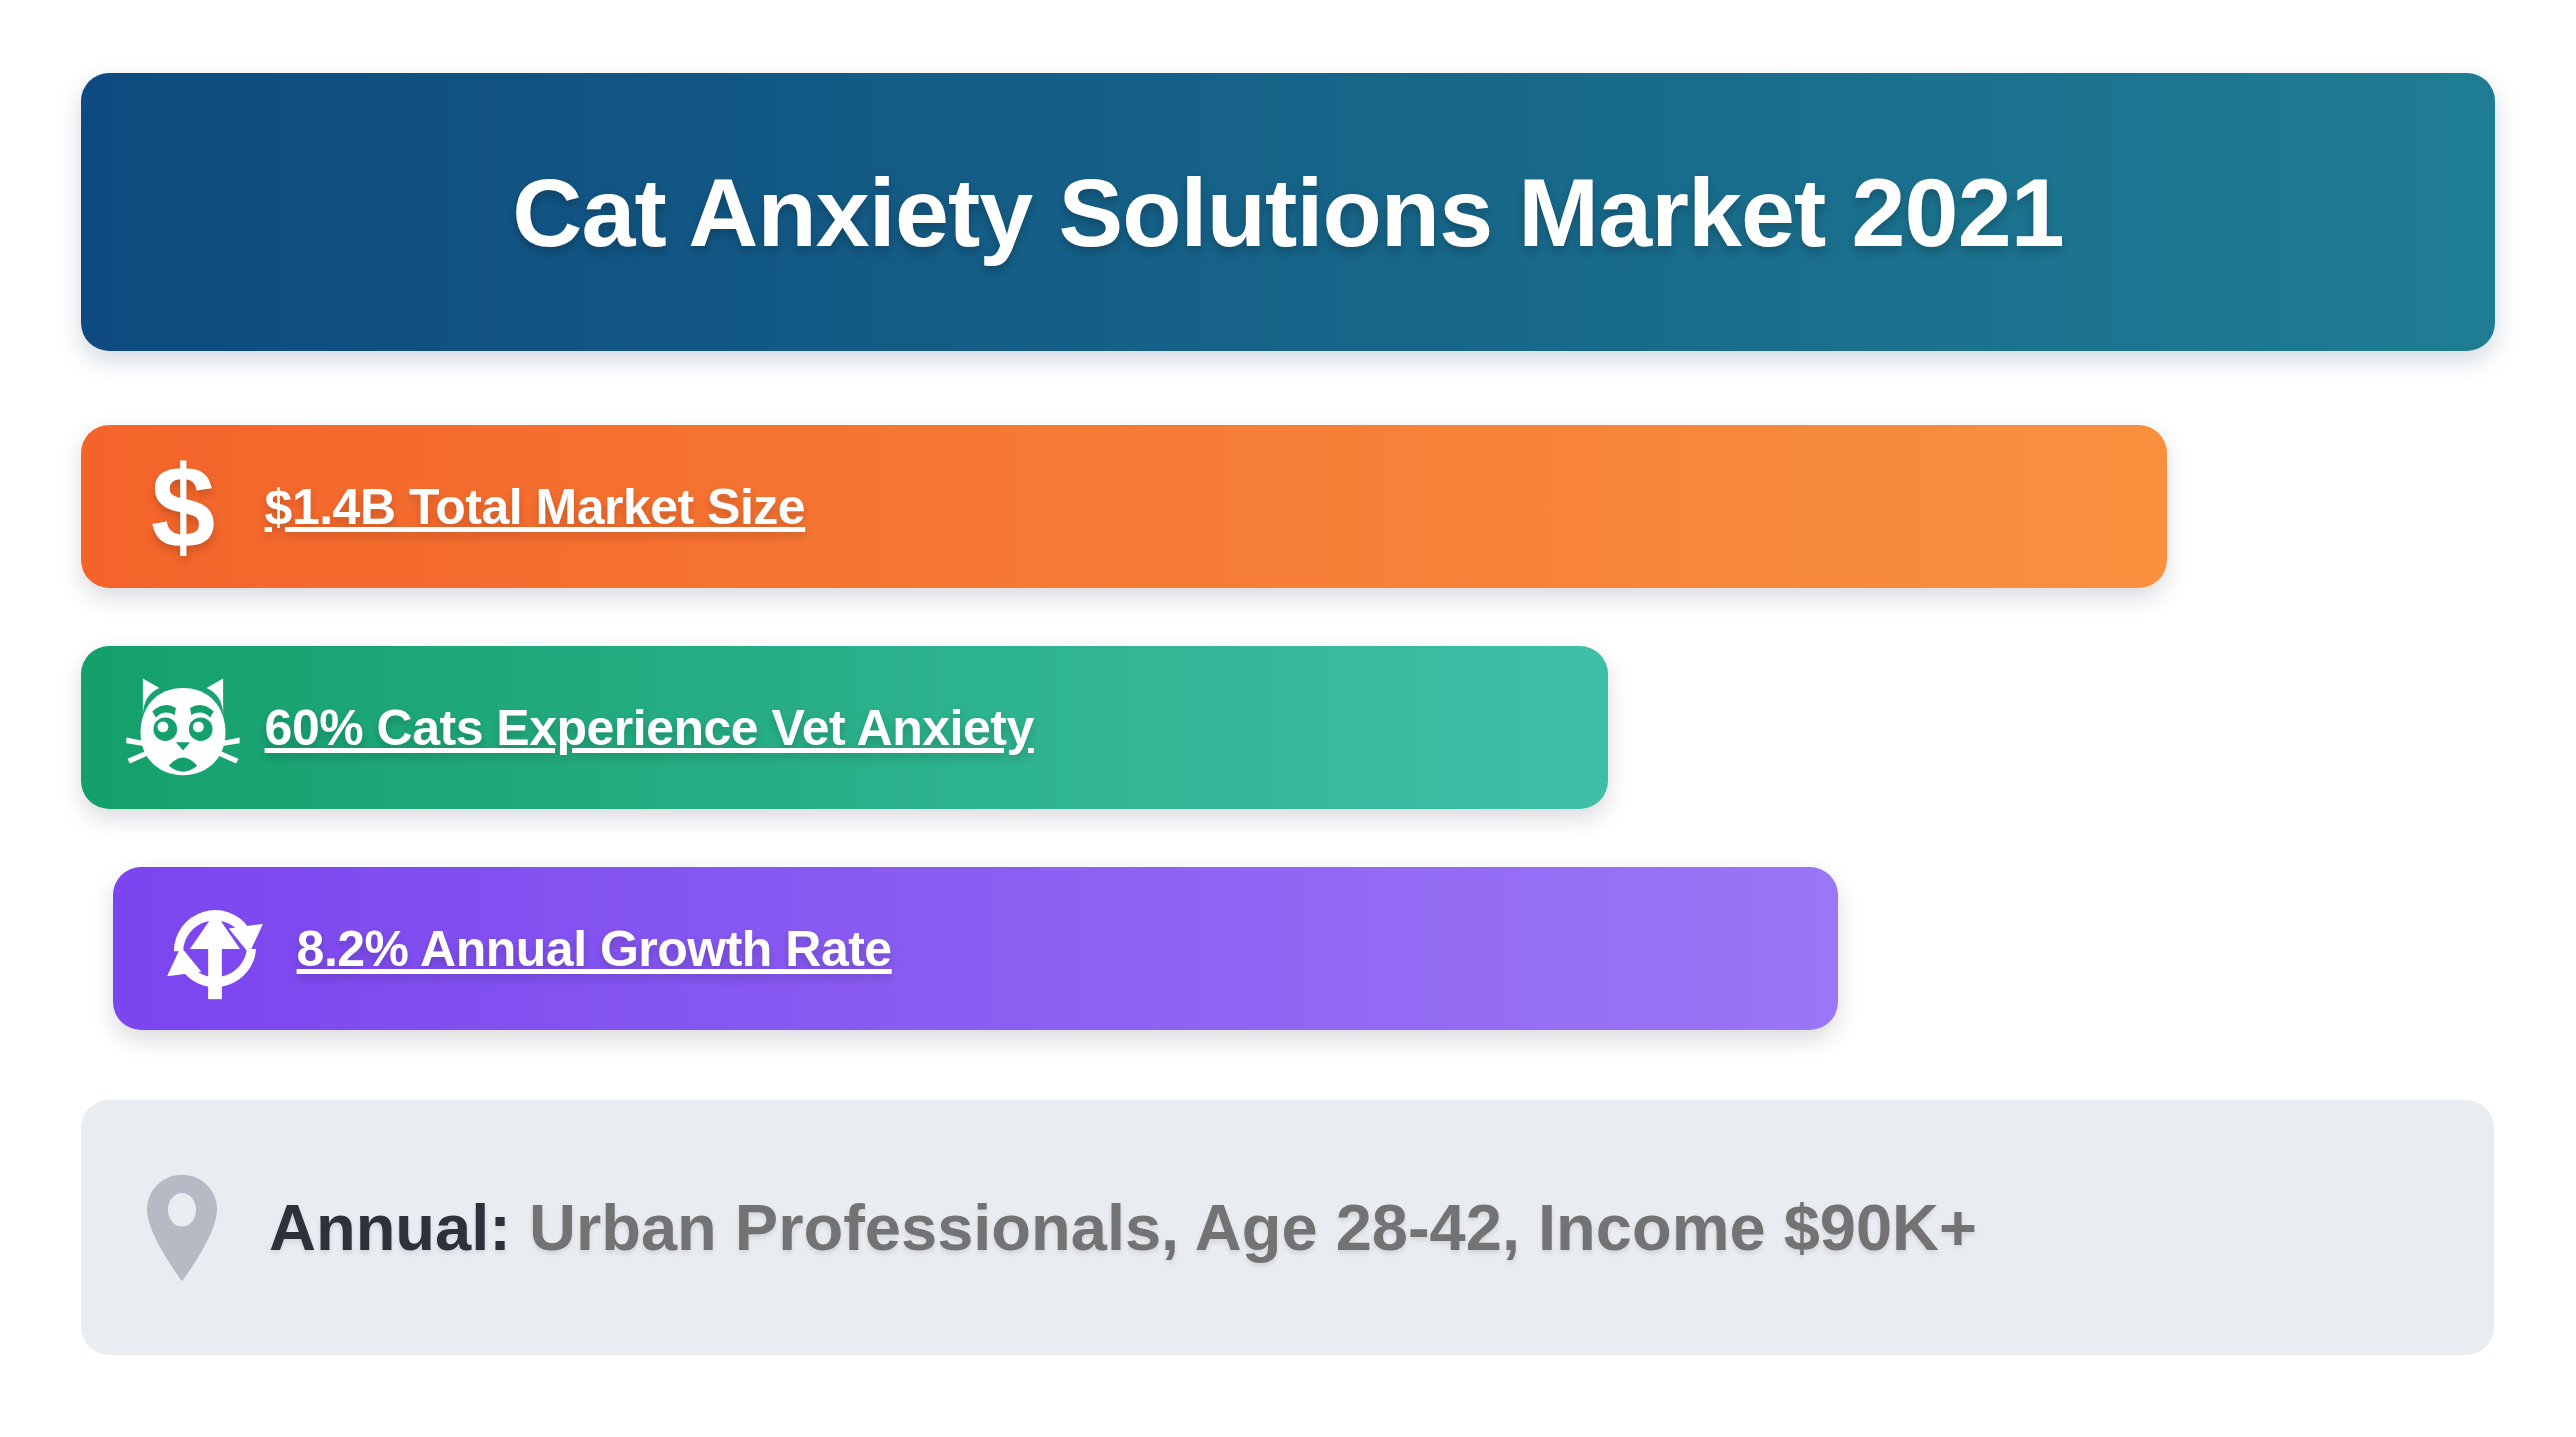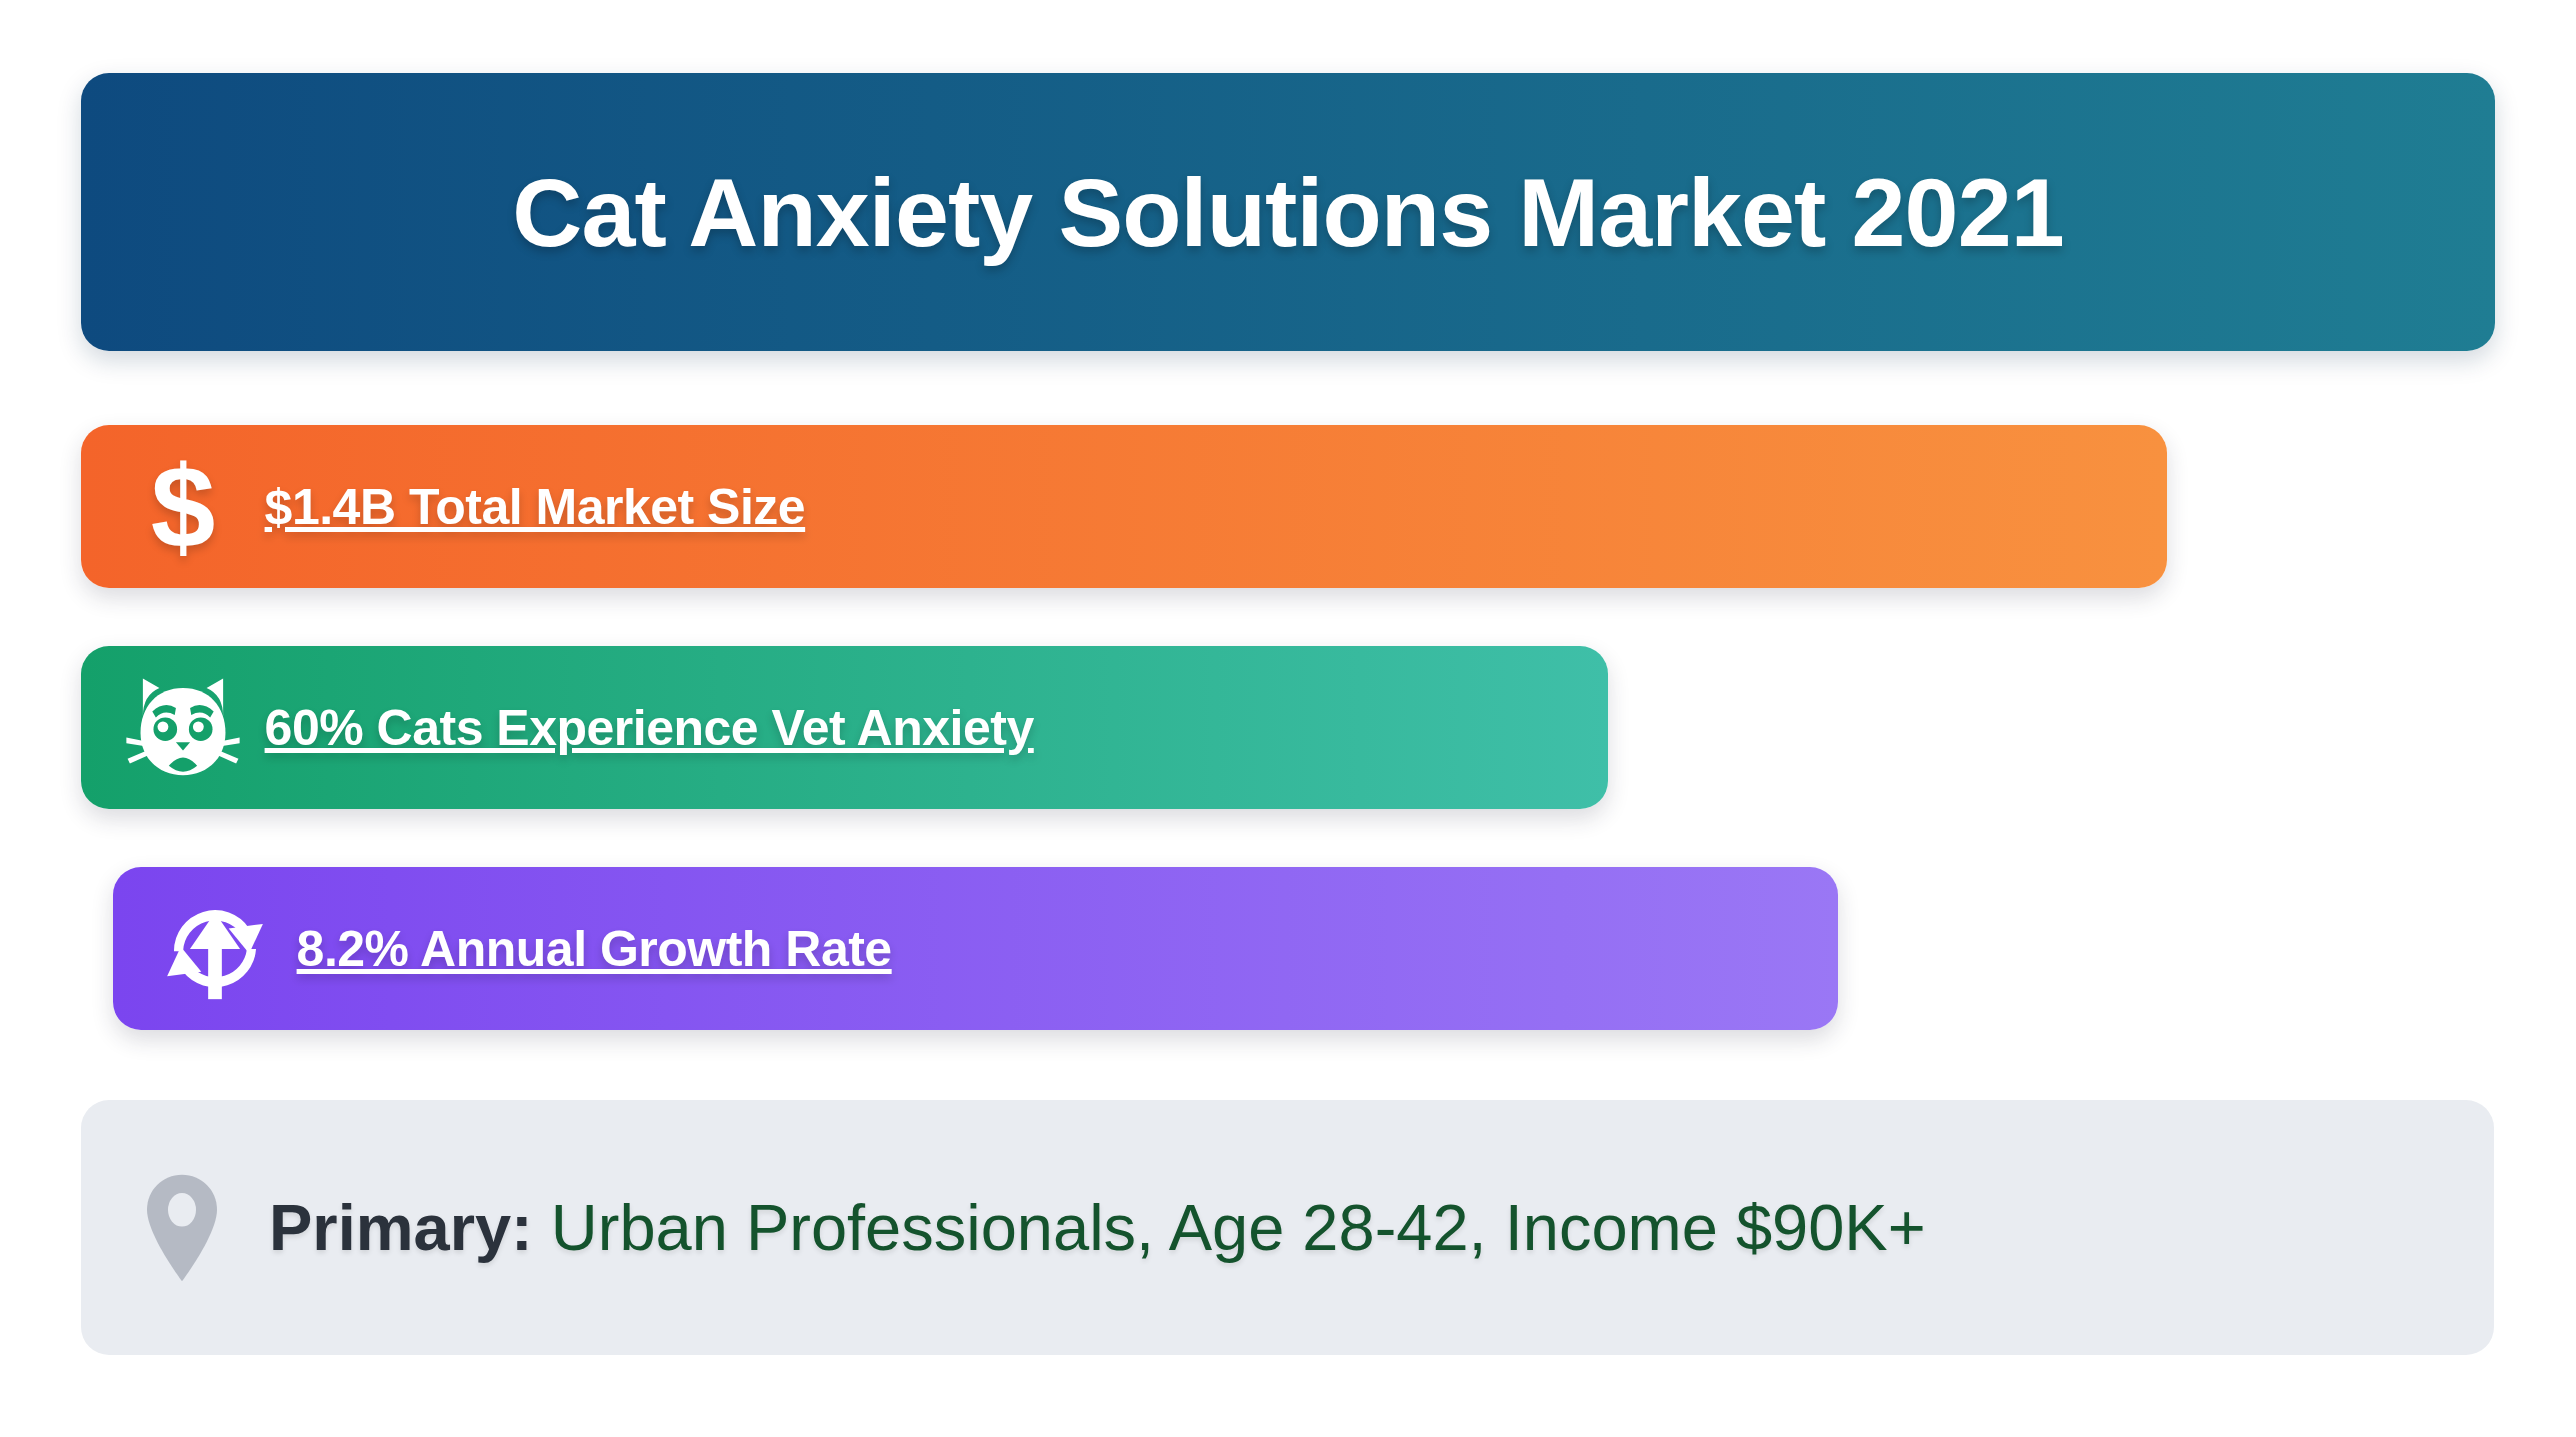--- a/index.html
+++ b/index.html
@@ -115,22 +115,22 @@
     line-height: 1;
     color: #333a44;
     white-space: nowrap;
     text-shadow: 0 2.8px 5.6px rgba(0, 0, 0, 0.10);
   }
   .audience-text .audience-strong {
     font-weight: bold;
     color: #2b323c;
   }
   .audience-text .audience-rest {
-    font-weight: normal;
-    color: #14532d;
+    font-weight: bold;
+    color: #737373;
   }
 </style>
 </head>
 <body>
 
 <div class="infographic">
 
   <div class="header-banner" id="header-banner" style="background: linear-gradient(90deg, rgb(14, 74, 127) 0%, rgb(31, 125, 147) 100%);">
     <div class="header-title">Cat Anxiety Solutions Market 2021</div>
   </div>
@@ -193,18 +193,18 @@
   </div>
 
   <div class="audience-panel" id="audience-panel" style="background: rgb(233, 236, 241);">
     <div class="audience-icon">
       <svg width="90" height="112" viewBox="0 0 60 80" aria-hidden="true">
         <path d="M30 2 C16 2 5 13 5 27 C5 45 30 78 30 78 C30 78 55 45 55 27 C55 13 44 2 30 2 Z" fill="#b5bac4"></path>
         <ellipse cx="30" cy="27" rx="10" ry="12" fill="#e9ecf1"></ellipse>
       </svg>
     </div>
     <div class="audience-text" style="color: rgb(51, 58, 68);">
-      <span class="audience-strong">Primary:</span><span class="audience-rest"> Urban Professionals, Age 28-42, Income $90K+</span>
+      <span class="audience-strong">Annual:</span><span class="audience-rest"> Urban Professionals, Age 28-42, Income $90K+</span>
     </div>
   </div>
 
 </div>
 
 
 </body></html>

